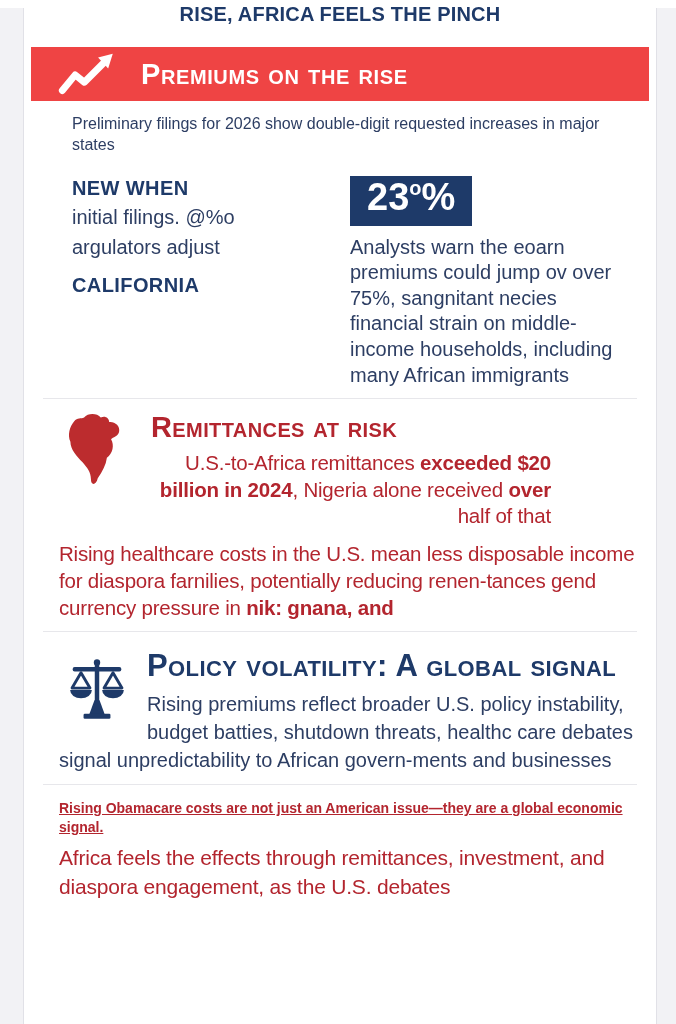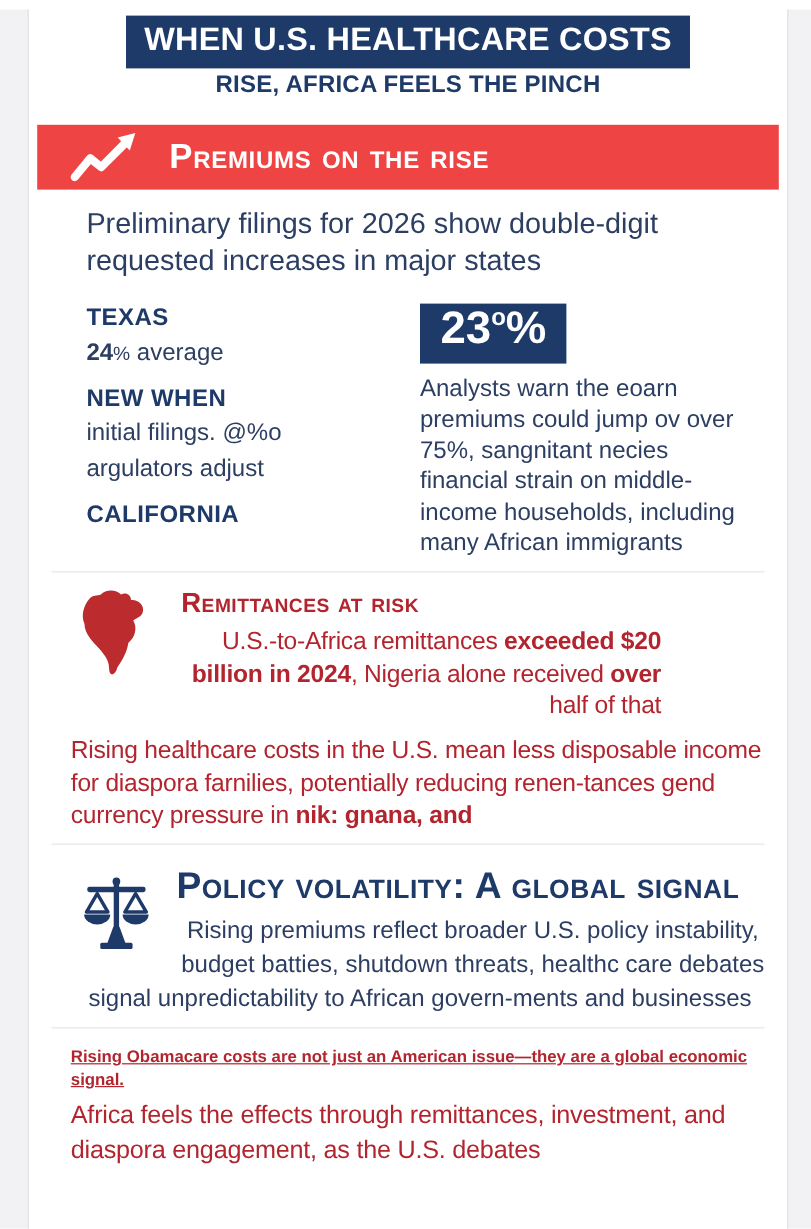--- a/index.html
+++ b/index.html
@@ -19,91 +19,81 @@
 
   
   .banner { margin: 21px 6px 0; background: #ef4444; height: 54px; display: flex;
             align-items: center; padding-left: 26px; }
   .banner-icon { width: 62px; height: 44px; flex: none; margin-right: 22px; }
   .sc { font-variant: small-caps; }
   .banner-heading { color: #ffffff; font-size: 29px; font-weight: 700; letter-spacing: 0.6px; }
 
   
   .premiums { padding: 0 20px 0 47px; }
-  .intro { margin-top: 13px; font-size: 24px; line-height: 1.3; color: #2d3e63; max-width: 560px; }
+  .intro { margin-top: 13px; font-size: 16px; line-height: 1.3; color: #2d3e63; max-width: 560px; }
   .columns { display: flex; margin-top: 8px; }
   .states { width: 278px; padding-top: 13px; flex: none; }
   .state-block { margin-bottom: 14px; }
   .state-name { font-size: 20px; font-weight: 700; color: #1e3a69; letter-spacing: 0.4px; }
   .state-line { font-size: 20px; color: #2d3e63; margin-top: 4px; line-height: 1.3; }
   .state-value { font-weight: 700; }
   .state-unit { font-size: 16px; }
   .stat-col { flex: 1; }
   .stat-box { display: inline-block; background: #1e3a69; color: #fff; padding: 0 17px 7px; margin-top: 12px; }
   .stat-main, .stat-pct { font-size: 38px; font-weight: 800; }
   .stat-sup { font-size: 20px; font-weight: 800; vertical-align: 15px; }
   .analyst { margin-top: 9px; font-size: 20px; line-height: 1.28; color: #2d3e63; max-width: 300px; }
 
   .divider { border-top: 1px solid #e7e7eb; margin: 10px 18px 0 18px; }
 
   
   .remit { padding: 10px 12px 0 34px; color: #b3252e; }
   .africa-icon { float: left; width: 76px; height: 86px; margin: 2px 16px 4px 0; }
-  .remit-heading { color: #b3252e; font-size: 23px; font-weight: 700; letter-spacing: 0.4px; padding-top: 2px; }
+  .remit-heading { color: #b3252e; font-size: 29px; font-weight: 700; letter-spacing: 0.4px; padding-top: 2px; }
   .remit-lead { font-size: 20.5px; line-height: 1.3; margin-top: 6px; max-width: 492px; letter-spacing: -0.2px; text-align: right; }
   .remit-body { clear: both; padding-top: 10px; font-size: 20.5px; line-height: 1.32; letter-spacing: -0.2px; }
   .bold { font-weight: 700; }
 
   
   .policy { padding: 12px 14px 0 34px; }
   .scales-icon { float: left; width: 64px; height: 88px; margin: 2px 18px 0 6px; }
   .policy-heading { color: #1e3a69; font-size: 31px; font-weight: 700; letter-spacing: 0.4px; padding-top: 4px; }
-  .policy-body { font-size: 20px; line-height: 1.4; color: #2d3e63; margin-top: 6px; text-align: center; }
+  .policy-body { font-size: 20px; line-height: 1.4; color: #2d3e63; margin-top: 6px; }
   .policy::after { content: ""; display: block; clear: both; }
 
   
   .closing { padding: 14px 14px 0 34px; color: #b3252e; }
   .closing-bold { font-size: 14px; font-weight: 700; line-height: 1.35; max-width: 600px; text-decoration: underline; }
   .closing-body { font-size: 21px; line-height: 1.38; margin-top: 7px; max-width: 590px; letter-spacing: -0.2px; }
 </style>
 </head>
 <body>
 
 <div class="stage">
   <div class="gutter gutter-left"></div>
   <div class="gutter gutter-right"></div>
 
   <div class="card">
 
-    <div class="title-box">
-      <span>WHEN U.S. HEALTHCARE COSTS</span>
-    </div>
     <div class="title-line2">RISE, AFRICA FEELS THE PINCH</div>
 
     <div class="banner">
       <svg class="banner-icon" viewBox="0 0 66 48">
         <path d="M5 42 L19 25 L29 33 L50 12" stroke="#ffffff" stroke-width="7.5" fill="none" stroke-linecap="round" stroke-linejoin="round"></path>
         <polygon points="60,2 44,6 55,18" fill="#ffffff"></polygon>
       </svg>
       <span class="banner-heading sc">Premiums on the rise</span>
     </div>
 
     <div class="premiums">
       <p class="intro">Preliminary filings for 2026 show double-digit requested increases in major states</p>
 
       <div class="columns">
         <div class="states">
 
-          <div class="state-block">
-            <div class="state-name">TEXAS</div>
-            <div class="state-line">
-              <span class="state-value">24</span><span class="state-unit">%</span>
-              <span>average</span>
-            </div>
-          </div>
 
           <div class="state-block">
             <div class="state-name">NEW WHEN</div>
             <div class="state-line">
               <span class="state-value"></span><span class="state-unit"></span>
               <span>initial filings. @%o</span>
             </div>
             <div class="state-line">argulators adjust</div>
           </div>
 

